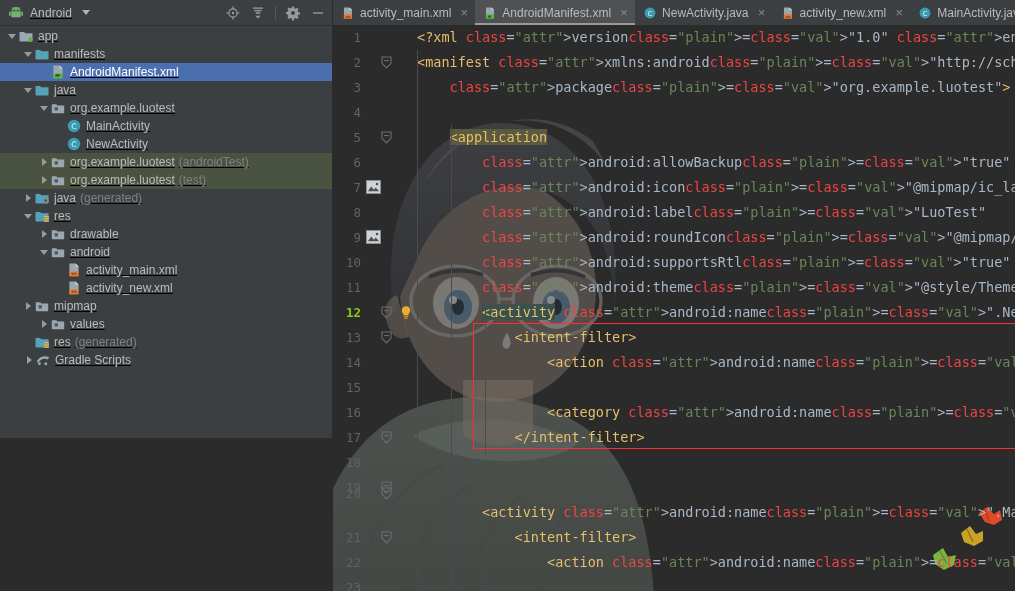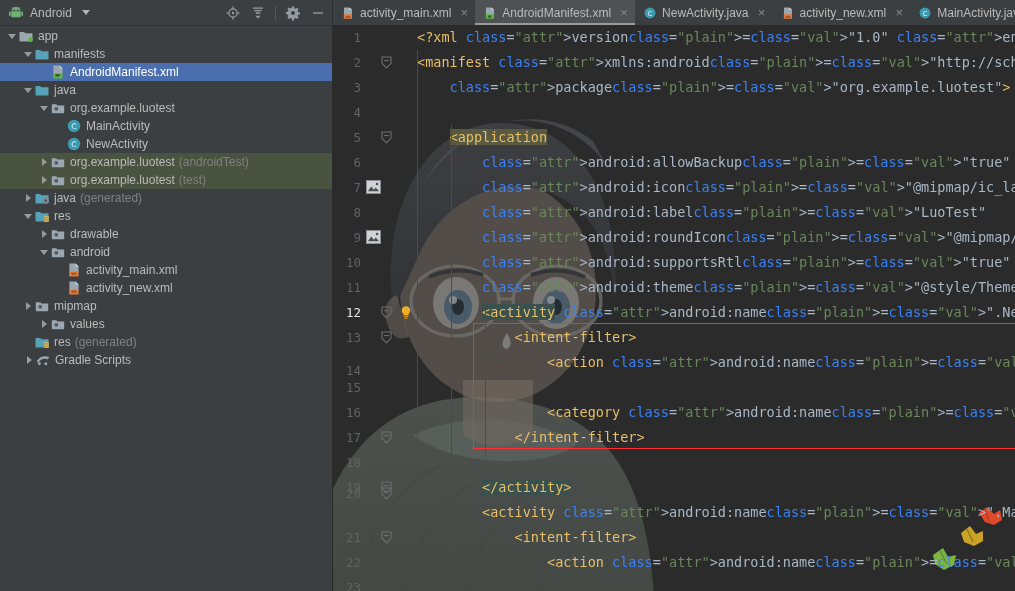--- a/index.html
+++ b/index.html
@@ -6,25 +6,26 @@
   html, body {
     width: 1015px; height: 591px;
     background: #2b2b2b;
     font-family: "Liberation Sans", sans-serif;
     overflow: hidden;
   }
   #app { position: relative; width: 1015px; height: 591px; display: flex; }
 
   
   #project-panel {
-    width: 333px; height: 591px;
+    width: 333px; height: 438px;
     background: #3c3f41;
     display: flex; flex-direction: column;
     flex: 0 0 333px;
     border-right: 1px solid #2b2b2b;
+    text-decoration: underline;
   }
   .panel-header {
     height: 26px; flex: 0 0 26px;
     background: #3c3f41;
     display: flex; align-items: center;
     padding: 0 6px 0 8px;
     border-bottom: 1px solid #323232;
   }
   .panel-title-wrap { display: flex; align-items: center; gap: 6px; }
   .panel-title {
@@ -114,36 +115,36 @@
   }
   .gline {
     position: absolute; left: 0; width: 66px; height: 25px;
     display: flex; align-items: center;
   }
   .gnum {
     width: 30px; text-align: right; color: #606366;
     font-family: "DejaVu Sans Mono", monospace; font-size: 12.5px;
     padding-right: 2px;
   }
-  .gline.cur .gnum { color: #e5e5e5; font-weight: normal; }
+  .gline.cur .gnum { color: #84cc16; font-weight: bold; }
   .fold {
     position: absolute; left: 48px; top: 6px; width: 11px; height: 13px;
   }
   .gimg { position: absolute; left: 33px; top: 5px; width: 15px; height: 14px; }
   .bulb { position: absolute; left: 66px; top: 5px; width: 14px; height: 15px; }
 
   #code-lines { position: absolute; left: 0; top: 0; right: 0; bottom: 0; z-index: 3; }
   .cline {
     position: absolute; left: 84px; height: 25px; line-height: 25px;
     font-family: "DejaVu Sans Mono", monospace;
     font-size: 13.5px; white-space: pre; color: #a9b7c6;
   }
   .tagname { color: #e8bf6a; }
   .brk     { color: #e8bf6a; }
-  .attr    { color: #3b82f6; }
+  .attr    { color: #ef4444; }
   .val     { color: #6a8759; }
   .plain   { color: #a9b7c6; }
   .hl-app  { background: #5a5a40; }
   .hl-tag  { background: #3b514d; }
   
   .indent-guide {
     position: absolute; width: 1px; background: #4b4b4b; z-index: 1;
   }
   #redbox {
     position: absolute; z-index: 5; border: 1px solid #ff2d2d; pointer-events: none;
@@ -543,21 +544,21 @@
               <rect x="5.3" y="12.5" width="3.4" height="1.4" rx=".6" fill="#c98d13"></rect>
             </svg>
           </div>
           <div class="gline" style="top: 300px;">
             <span class="gnum">13</span>
             <svg viewBox="0 0 11 13" class="fold">
               <path d="M1 1h9v6.4L5.5 12 1 7.4z" fill="none" stroke="#6b6f71" stroke-width="1.1"></path>
               <path d="M3 4.6h5" stroke="#6b6f71" stroke-width="1.1"></path>
             </svg>
           </div>
-          <div class="gline" style="top: 325px; margin-top: 8px;">
+          <div class="gline" style="top: 325px;">
             <span class="gnum">14</span>
           </div>
           <div class="gline" style="top: 350px;">
             <span class="gnum">15</span>
           </div>
           <div class="gline" style="top: 375px;">
             <span class="gnum">16</span>
           </div>
           <div class="gline" style="top: 400px;">
             <span class="gnum">17</span>
@@ -609,21 +610,20 @@
           <div class="cline" style="top: 200px;">        <span <span="" class="attr">class</span><span class="plain">=</span><span class="val">"attr"</span>&gt;android:roundIcon<span <span="" class="attr">class</span><span class="plain">=</span><span class="val">"plain"</span>&gt;=<span <span="" class="attr">class</span><span class="plain">=</span><span class="val">"val"</span>&gt;"@mipmap/ic_launcher_round"</div>
           <div class="cline" style="top: 225px;">        <span <span="" class="attr">class</span><span class="plain">=</span><span class="val">"attr"</span>&gt;android:supportsRtl<span <span="" class="attr">class</span><span class="plain">=</span><span class="val">"plain"</span>&gt;=<span <span="" class="attr">class</span><span class="plain">=</span><span class="val">"val"</span>&gt;"true"</div>
           <div class="cline" style="top: 250px;">        <span <span="" class="attr">class</span><span class="plain">=</span><span class="val">"attr"</span>&gt;android:theme<span <span="" class="attr">class</span><span class="plain">=</span><span class="val">"plain"</span>&gt;=<span <span="" class="attr">class</span><span class="plain">=</span><span class="val">"val"</span>&gt;"@style/Theme.LuoTest"</div>
           <div class="cline" style="top: 275px;">        <span class="tagname hl-tag">&lt;activity</span> <span <span="" class="attr">class</span><span class="plain">=</span><span class="val">"attr"</span>&gt;android:name<span <span="" class="attr">class</span><span class="plain">=</span><span class="val">"plain"</span>&gt;=<span <span="" class="attr">class</span><span class="plain">=</span><span class="val">"val"</span>&gt;".NewActivity"</div>
           <div class="cline" style="top: 300px;">            <span class="tagname">&lt;intent-filter</span><span class="brk">&gt;</span></div>
           <div class="cline" style="top: 325px;">                <span class="tagname">&lt;action</span> <span <span="" class="attr">class</span><span class="plain">=</span><span class="val">"attr"</span>&gt;android:name<span <span="" class="attr">class</span><span class="plain">=</span><span class="val">"plain"</span>&gt;=<span <span="" class="attr">class</span><span class="plain">=</span><span class="val">"val"</span>&gt;"LuoHun"</div>
           <div class="cline" style="top: 350px;"></div>
           <div class="cline" style="top: 375px;">                <span class="tagname">&lt;category</span> <span <span="" class="attr">class</span><span class="plain">=</span><span class="val">"attr"</span>&gt;android:name<span <span="" class="attr">class</span><span class="plain">=</span><span class="val">"plain"</span>&gt;=<span <span="" class="attr">class</span><span class="plain">=</span><span class="val">"val"</span>&gt;"android.intent.category.DEFAULT"</div>
           <div class="cline" style="top: 400px;">            <span class="tagname">&lt;/intent-filter</span><span class="brk">&gt;</span></div>
           <div class="cline" style="top: 425px;"></div>
-          <div class="cline" style="top: 450px;">        <span class="tagname hl-tag">&lt;/activity</span><span class="brk hl-tag">&gt;</span></div>
           <div class="cline" style="top: 475px;">        <span class="tagname">&lt;activity</span> <span <span="" class="attr">class</span><span class="plain">=</span><span class="val">"attr"</span>&gt;android:name<span <span="" class="attr">class</span><span class="plain">=</span><span class="val">"plain"</span>&gt;=<span <span="" class="attr">class</span><span class="plain">=</span><span class="val">"val"</span>&gt;".MainActivity"</div>
           <div class="cline" style="top: 500px;">            <span class="tagname">&lt;intent-filter</span><span class="brk">&gt;</span></div>
           <div class="cline" style="top: 525px;">                <span class="tagname">&lt;action</span> <span <span="" class="attr">class</span><span class="plain">=</span><span class="val">"attr"</span>&gt;android:name<span <span="" class="attr">class</span><span class="plain">=</span><span class="val">"plain"</span>&gt;=<span <span="" class="attr">class</span><span class="plain">=</span><span class="val">"val"</span>&gt;"android.intent.action.MAIN" </div>
           <div class="cline" style="top: 550px;"></div>
           <div class="indent-guide" style="left: 84px; top: 25px; height: 650px;"></div>
           <div class="indent-guide" style="left: 118px; top: 100px; height: 460px;"></div>
           <div class="indent-guide" style="left: 152px; top: 275px; height: 155px;"></div>
           <div class="indent-guide" style="left: 152px; top: 500px; height: 75px;"></div>
         </div>
       <div id="redbox" style="left: 140px; top: 298px; width: 597px; height: 126px; border-color: rgb(255, 45, 45);"></div>

